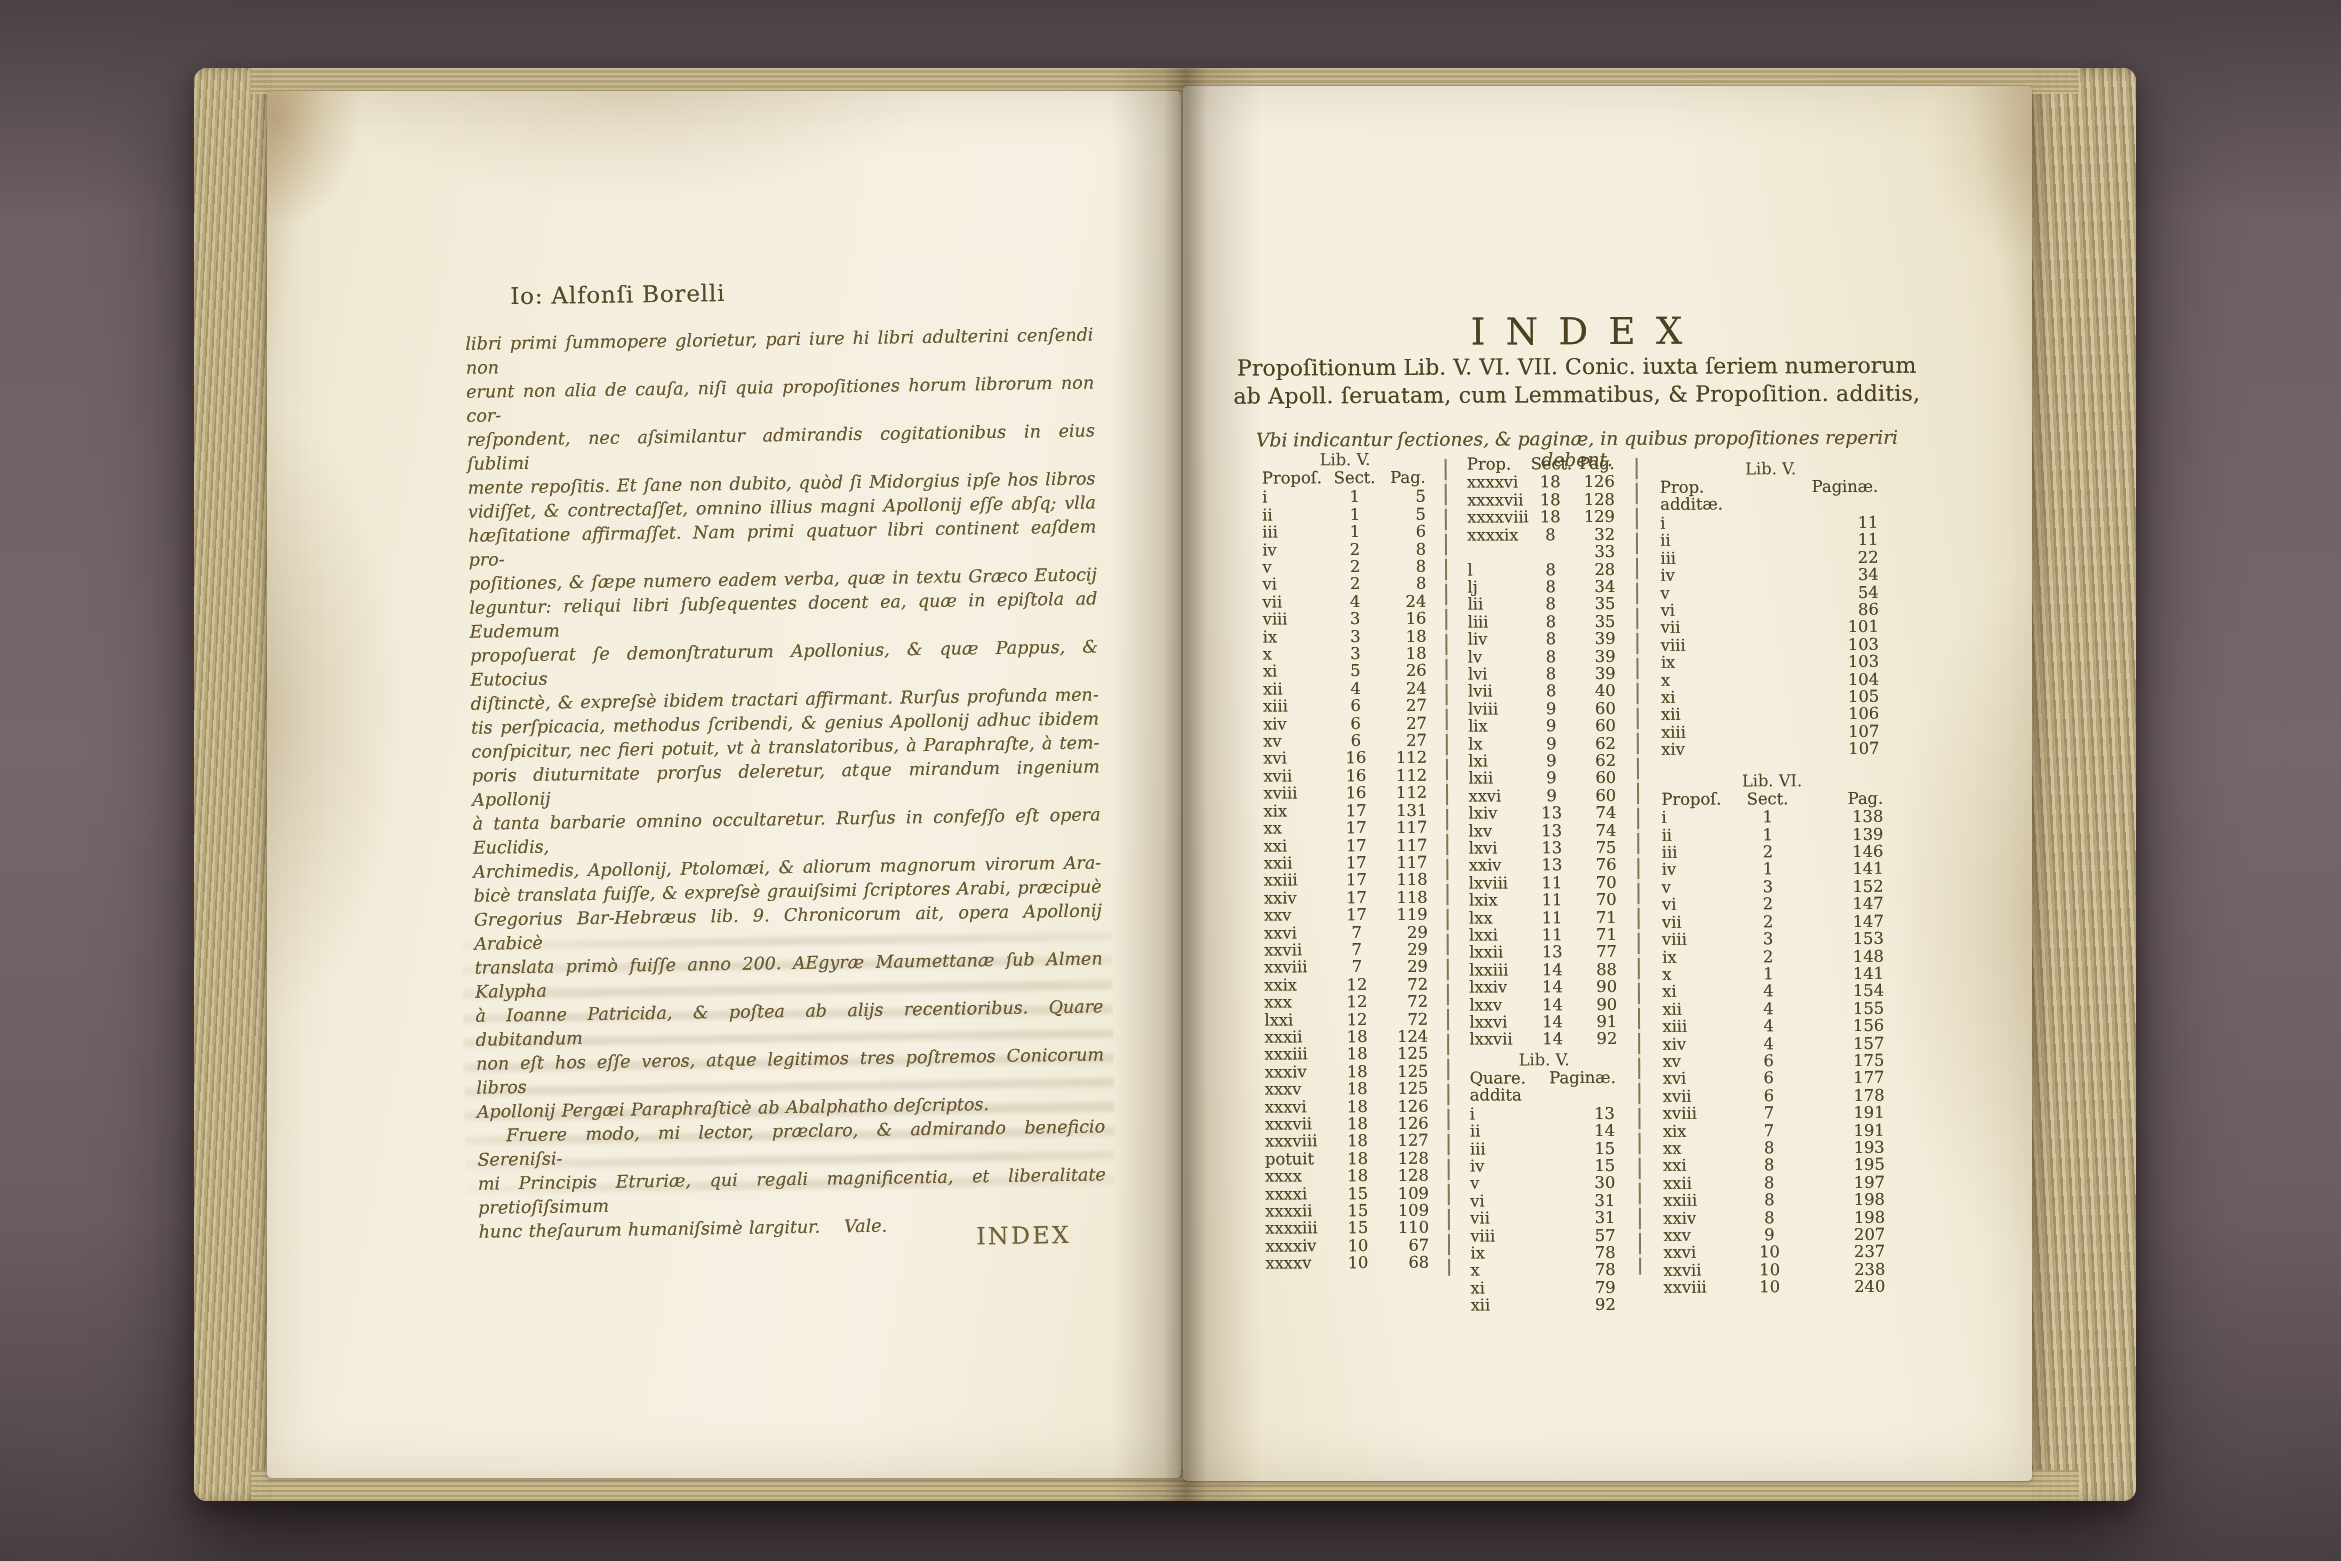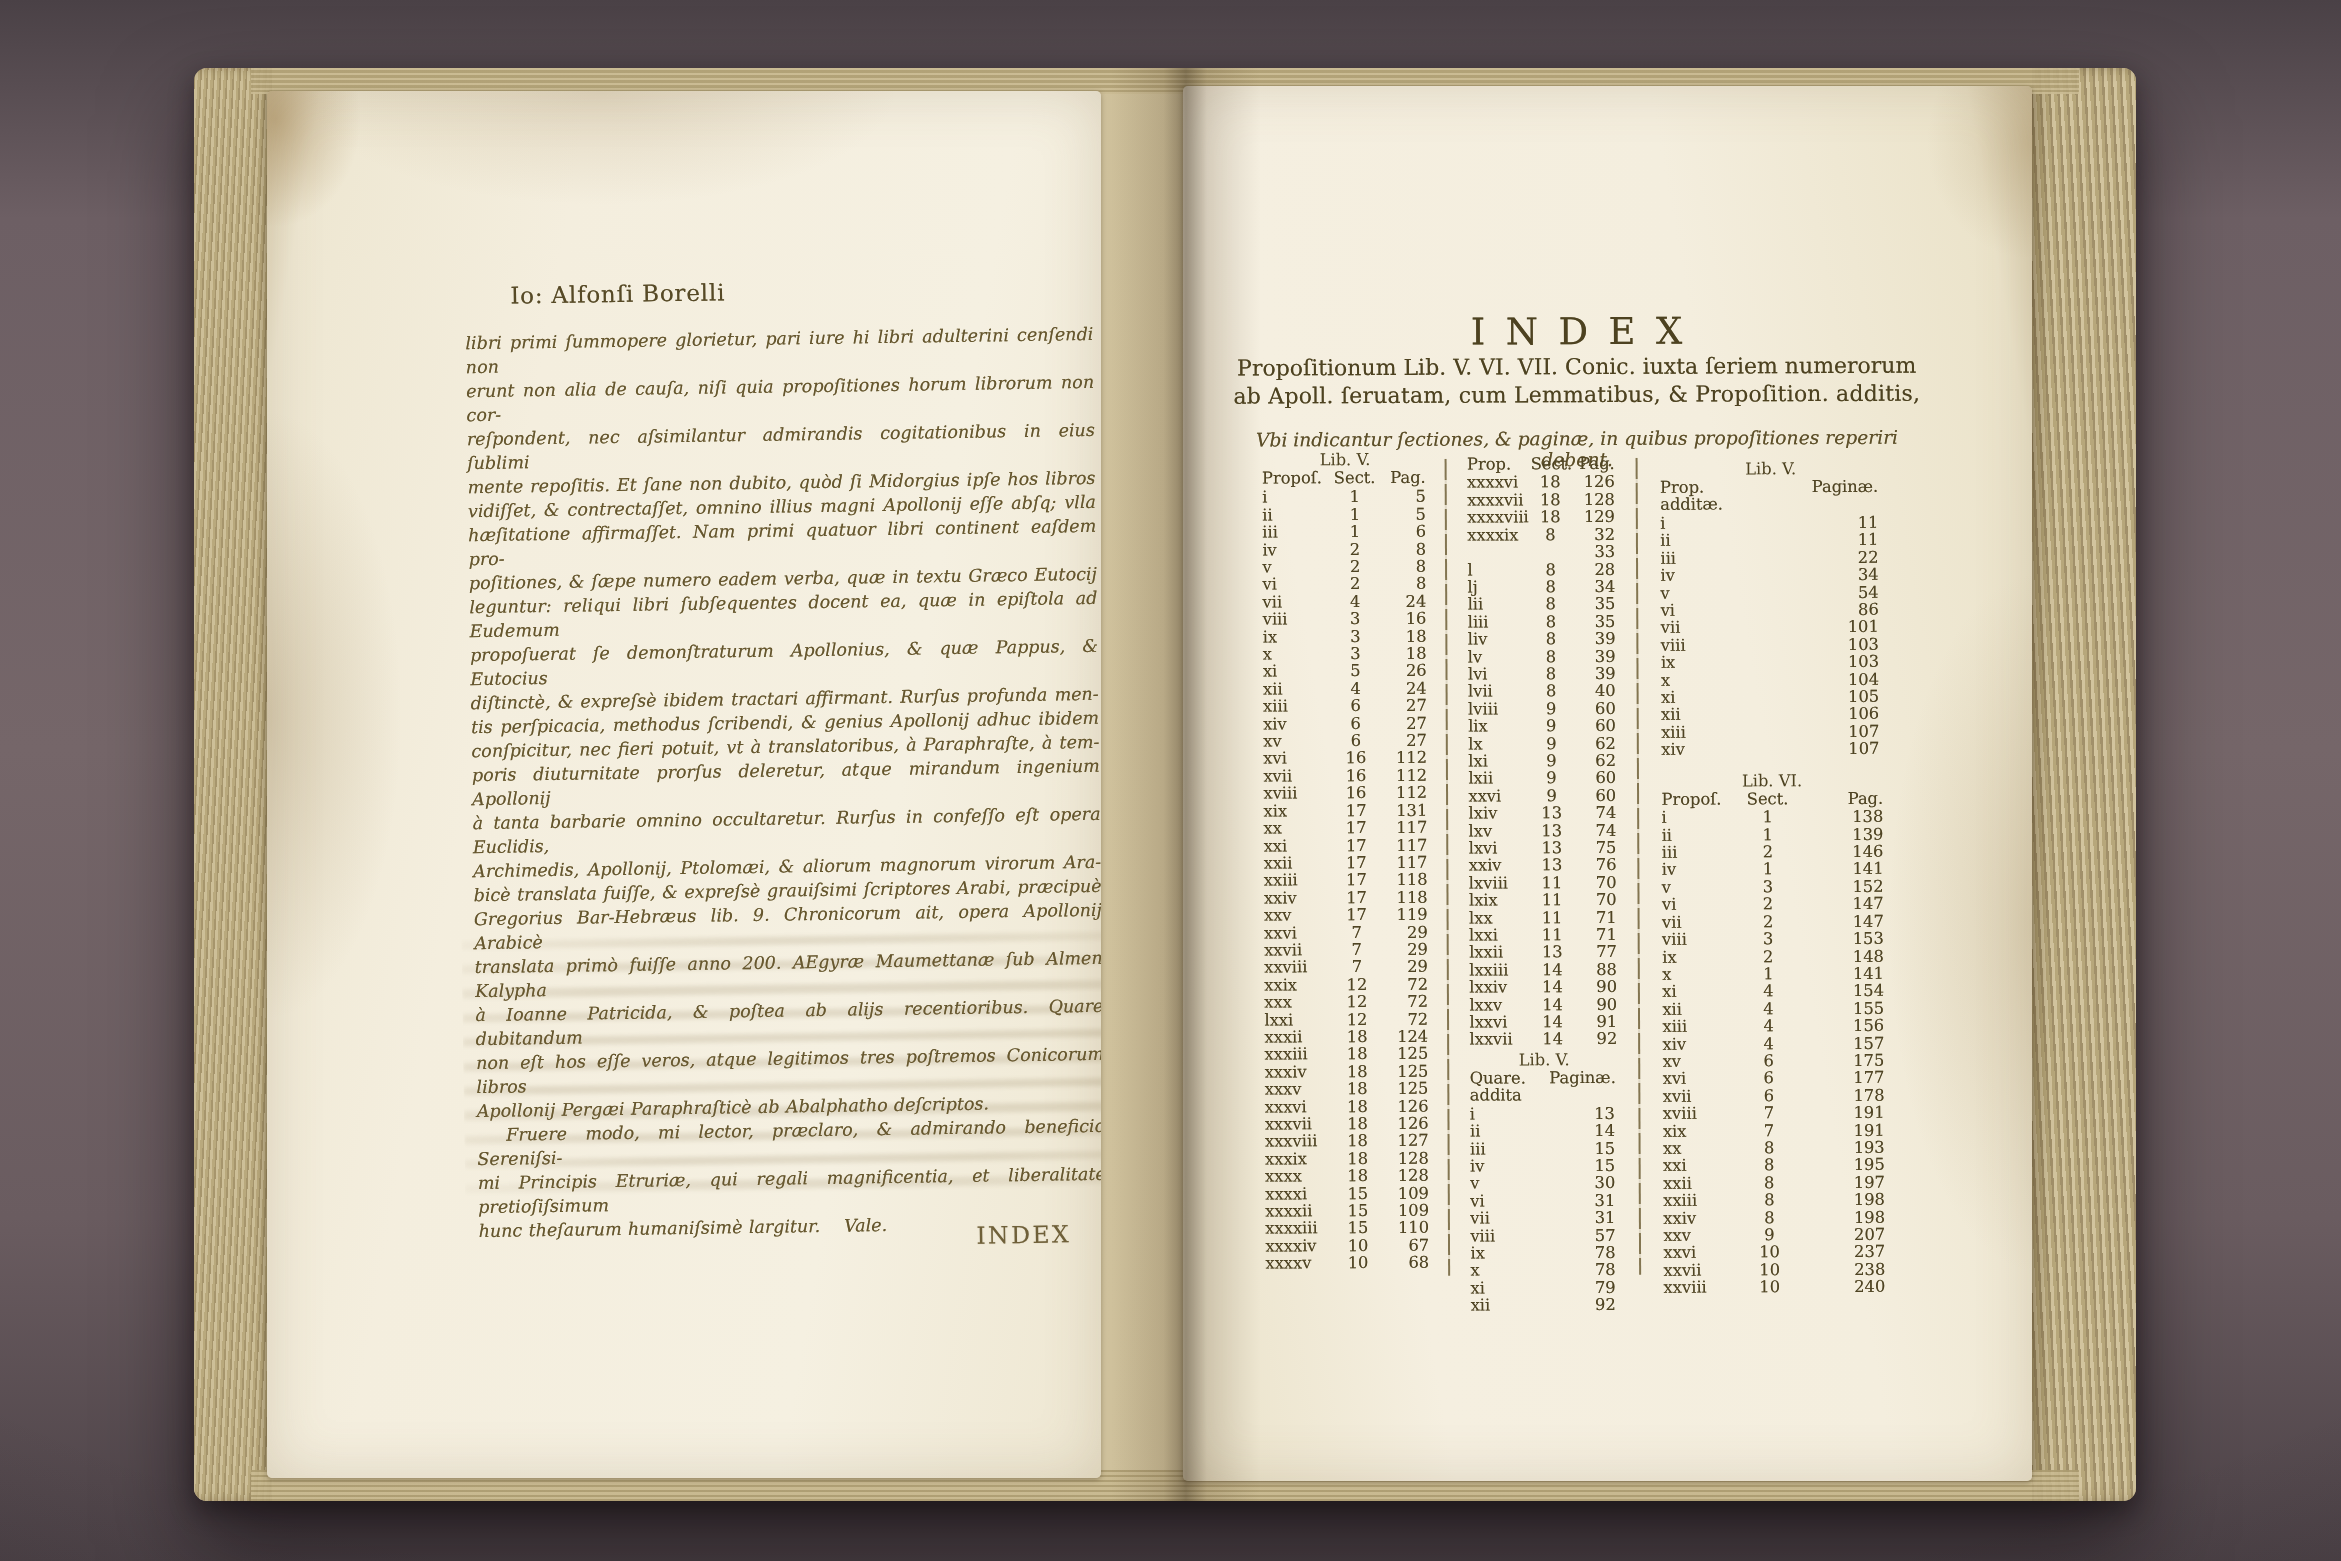--- a/index.html
+++ b/index.html
@@ -18,21 +18,21 @@
         box-shadow:inset -8.1px 0 11.4px rgba(90,70,40,.35);}
   .leaves-right{right:0;top:0;bottom:0;width:104px;border-radius:0 13px 13px 0;
         background:repeating-linear-gradient(87deg,#a1906a 0 2.4px,#d2c49e 2.4px 5.7px,#b7a77b 5.7px 9px);
         box-shadow:inset 9.8px 0 13px rgba(90,70,40,.38);}
   .leaves-top{left:57px;right:57px;top:0;height:26px;opacity:.9;
         background:repeating-linear-gradient(180deg,#cabb93 0 2.4px,#af9f74 2.4px 4.9px);}
   .leaves-bottom{left:57px;right:57px;bottom:0;height:31px;opacity:.9;
         background:repeating-linear-gradient(180deg,#ab9b70 0 2.4px,#c8b990 2.4px 4.9px);}
   .page{position:absolute;border-radius:4.9px;overflow:hidden;
         box-shadow:inset 0 0 57px rgba(120,95,55,.20),0 1.6px 4.9px rgba(60,45,25,.35);}
-  .page-left{left:73px;top:23px;width:834px;height:1387px;
+  .page-left{left:73px;top:23px;width:914px;height:1387px;
         background:
           radial-gradient(122px 155px at 1% 2%, rgba(160,130,80,.50), transparent 70%),
           radial-gradient(187px 423px at 0% 45%, rgba(150,125,80,.28), transparent 72%),
           radial-gradient(423px 163px at 40% 0%, rgba(165,140,95,.22), transparent 70%),
           linear-gradient(100deg,#dcd0b2 0%,#eee7d2 5%,#f4eede 30%,#f5f0e1 70%,#eee7d2 100%);}
   .page-right{left:989px;top:18px;width:849px;height:1395px;
         background:
           radial-gradient(146px 163px at 100% 4%, rgba(165,140,95,.30), transparent 72%),
           radial-gradient(211px 488px at 101% 60%, rgba(160,135,88,.25), transparent 72%),
           linear-gradient(260deg,#d5c8a8 0%,#ebe3ca 6%,#f4eede 35%,#f5efe0 75%,#eae2c9 100%);}
@@ -341,21 +341,21 @@
                   <span class="c-prop">xxxvii</span>
                   <span class="c-sect">18</span>
                   <span class="c-pag">126</span>
                 </div>
                 <div class="trow">
                   <span class="c-prop">xxxviii</span>
                   <span class="c-sect">18</span>
                   <span class="c-pag">127</span>
                 </div>
                 <div class="trow">
-                  <span class="c-prop">xxxix</span>
+                  <span class="c-prop">potuit</span>
                   <span class="c-sect">18</span>
                   <span class="c-pag">128</span>
                 </div>
                 <div class="trow">
                   <span class="c-prop">xxxx</span>
                   <span class="c-sect">18</span>
                   <span class="c-pag">128</span>
                 </div>
                 <div class="trow">
                   <span class="c-prop">xxxxi</span>

